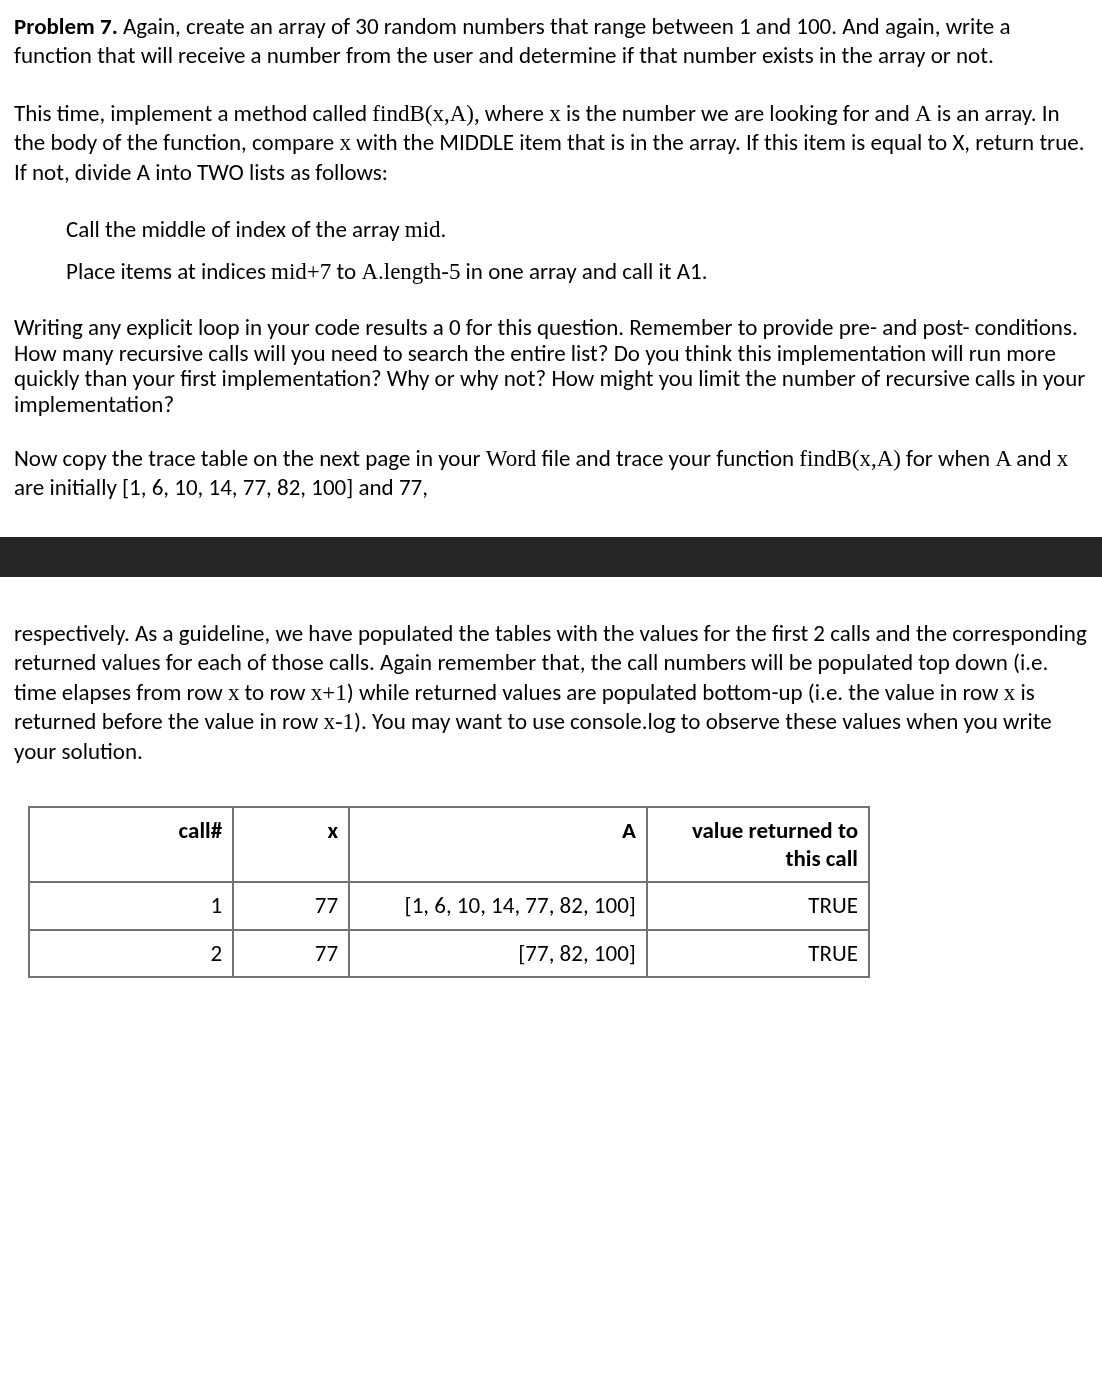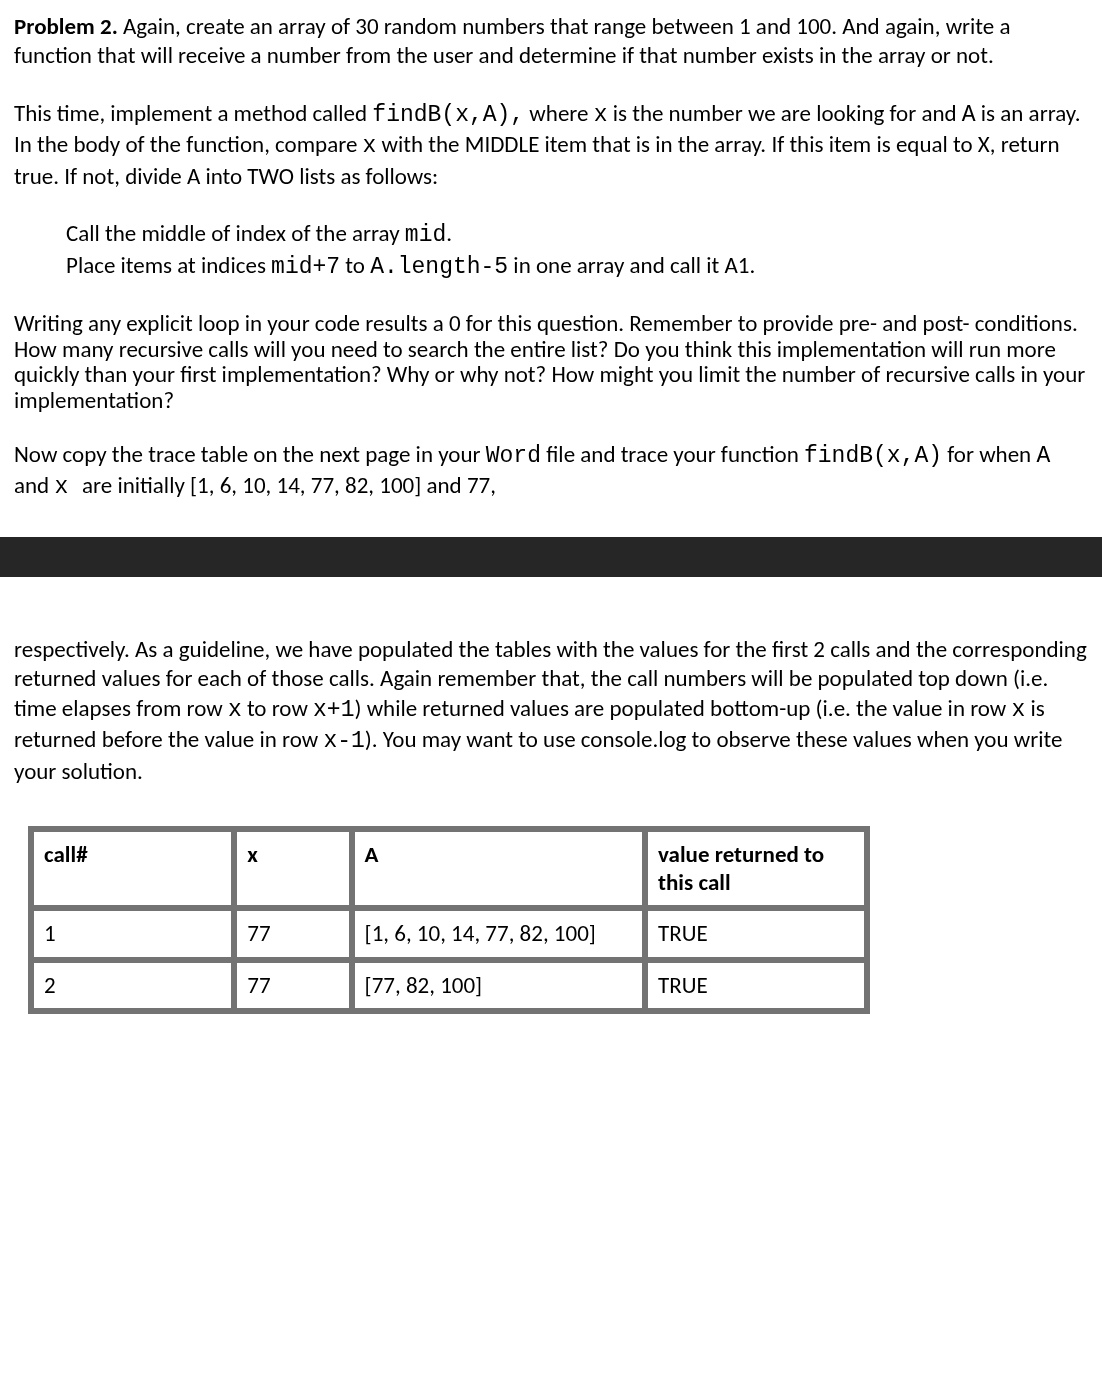--- a/index.html
+++ b/index.html
@@ -9,76 +9,77 @@
       background: #fff;
       color: #000;
       font-size: 23px;
       line-height: 1.28;
       width: 1102px;
     }
     .page-section {
       padding: 12px 14px 0 14px;
     }
     .page-section.bottom {
-      padding-top: 58px;
+      padding-top: 42px;
     }
     .code {
-      font-family: Liberation Mono, monospace;
+      font-family: Liberation Serif, serif;
     }
     p {
       margin: 0 0 28px 0;
     }
     p.tight {
       margin-bottom: 26px;
     }
     .indent-block {
       margin-left: 52px;
       margin-bottom: 28px;
     }
     .indent-block div {
       line-height: 1.3;
+      margin-top: 12px;
     }
     .divider {
       height: 40px;
       background: #262626;
       width: 100%;
       margin-top: 34px;
     }
     .bold {
       font-weight: bold;
     }
     table {
       border-collapse: collapse;
       margin: 40px 14px 30px 14px;
       width: 842px;
     }
     th, td {
-      border: 6px solid #737373;
+      border: 2px solid #737373;
       padding: 9px 10px 9px 10px;
-      text-align: left;
+      text-align: right;
       font-size: 23px;
       line-height: 1.2;
     }
     th {
       font-weight: bold;
       vertical-align: top;
     }
     .col-call { width: 206px; }
     .col-x { width: 106px; }
     .col-a { width: 316px; }
     .col-ret { width: 220px; }
     p.q-block { line-height: 1.12; margin-bottom: 26px; }
   </style>
 </head>
 <body>
 
 <div class="page-section">
 
   <p>
-    <span class="bold">Problem 2.</span><span> Again, create an array of 30 random numbers that range between 1 and 100. And again, write a function that will receive a number from the user and determine if that number exists in the array or not.</span>
+    <span class="bold">Problem 7.</span><span> Again, create an array of 30 random numbers that range between 1 and 100. And again, write a function that will receive a number from the user and determine if that number exists in the array or not.</span>
   </p>
 
 
   <p>
     <span>This time, implement a method called </span><span class="code">findB(x,A),</span><span>  where </span><span class="code">x</span><span> is the number we are looking for and </span><span class="code">A</span><span>  is an array.  In the body of the function, compare </span><span class="code">x</span><span> with the MIDDLE item that is in the array. If this item is equal to X, return true.  If not, divide A into TWO lists as follows:</span>
   </p>
 
   <div class="indent-block">
     <div>
       <span>Call the middle of index of the array </span><span class="code">mid</span><span>.</span>

